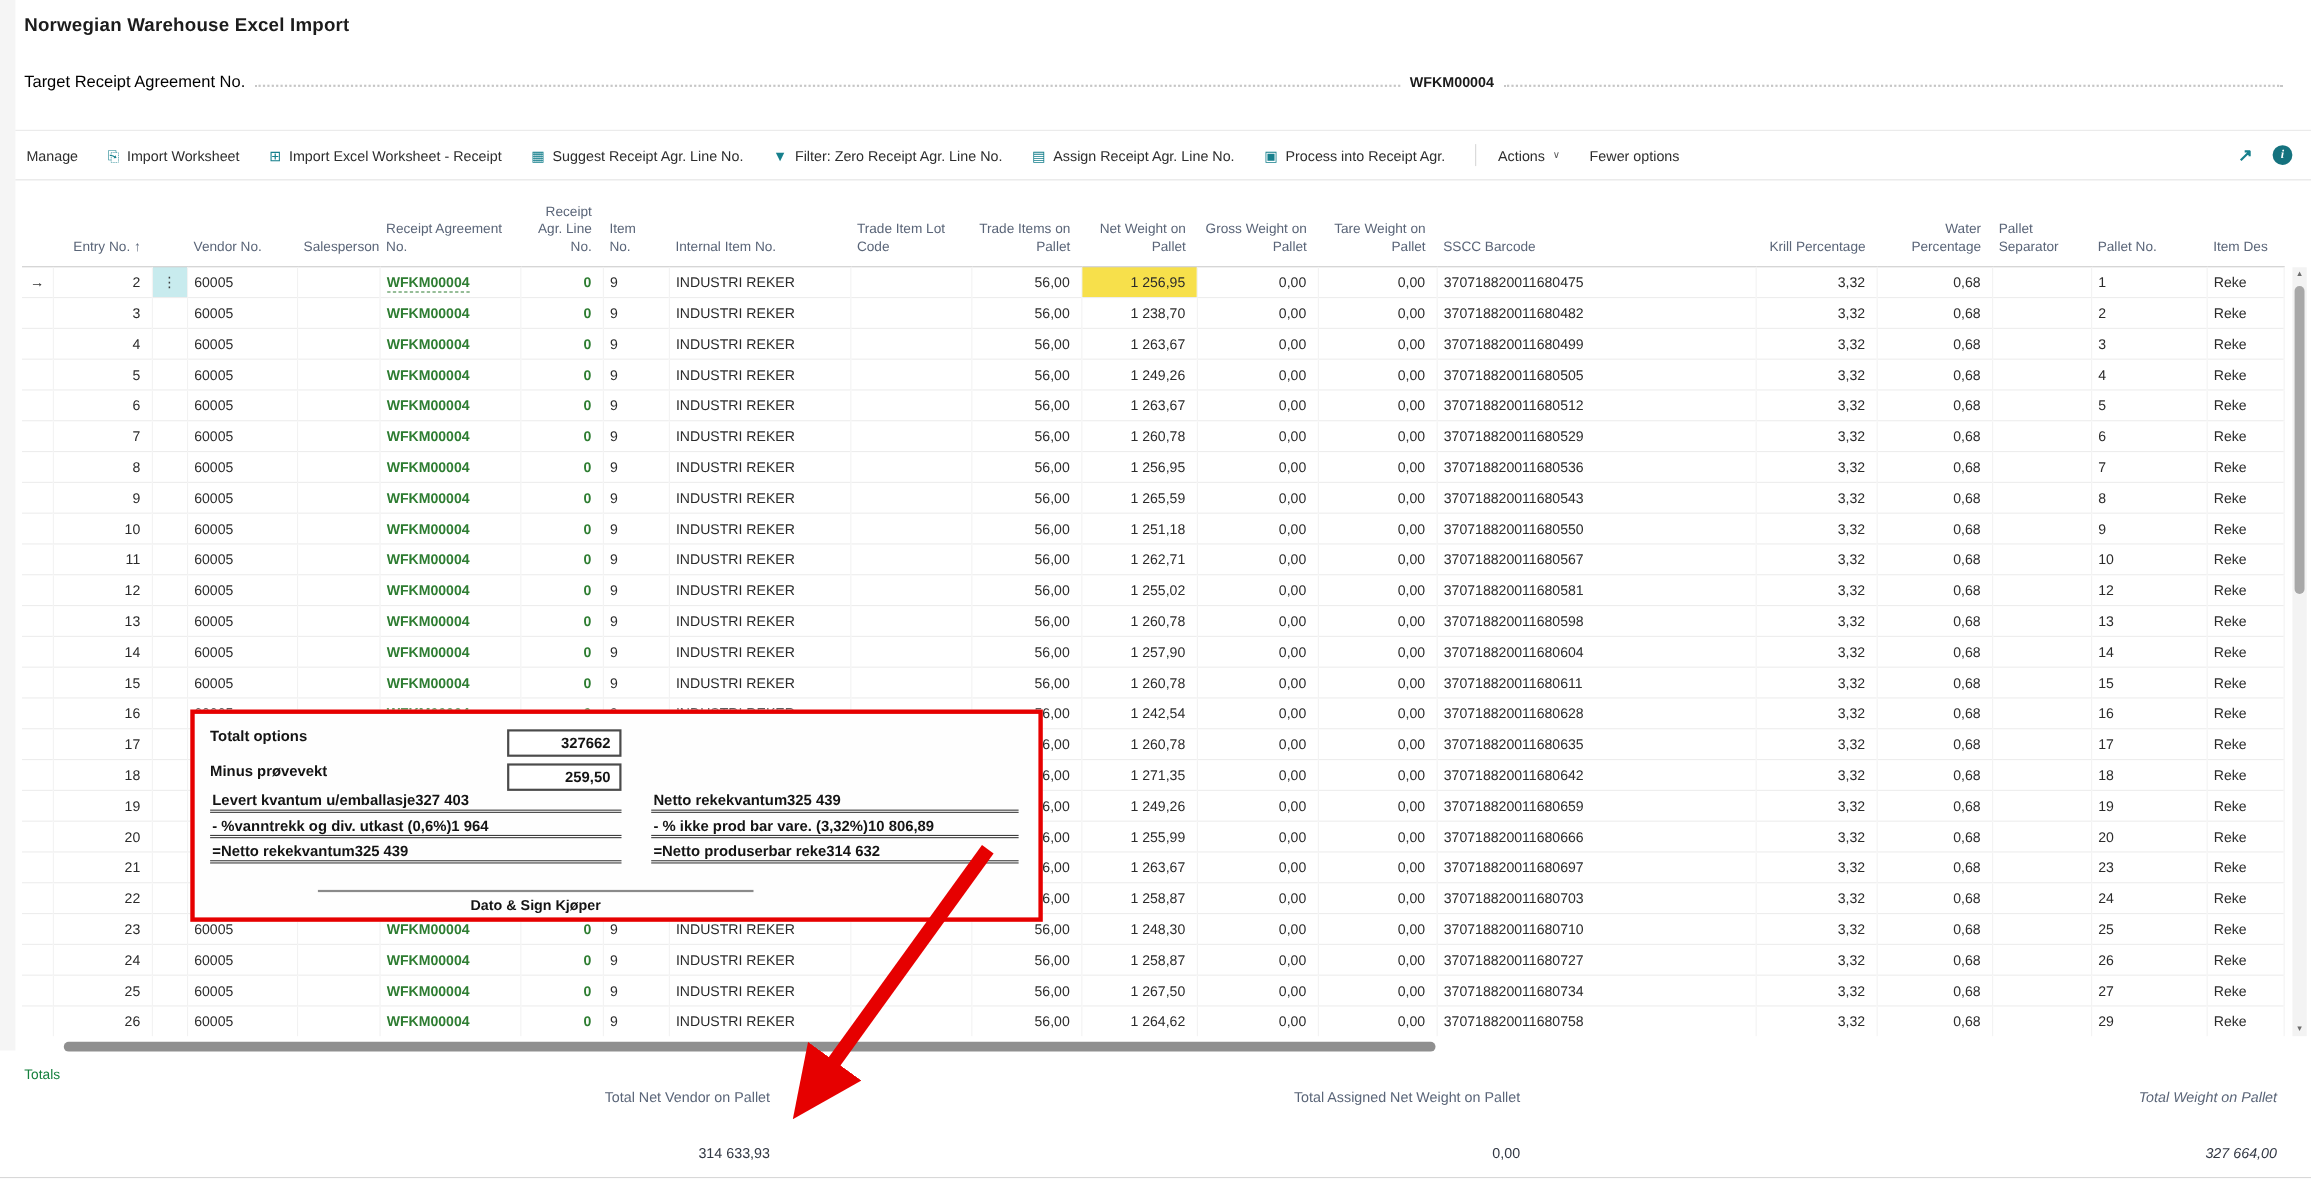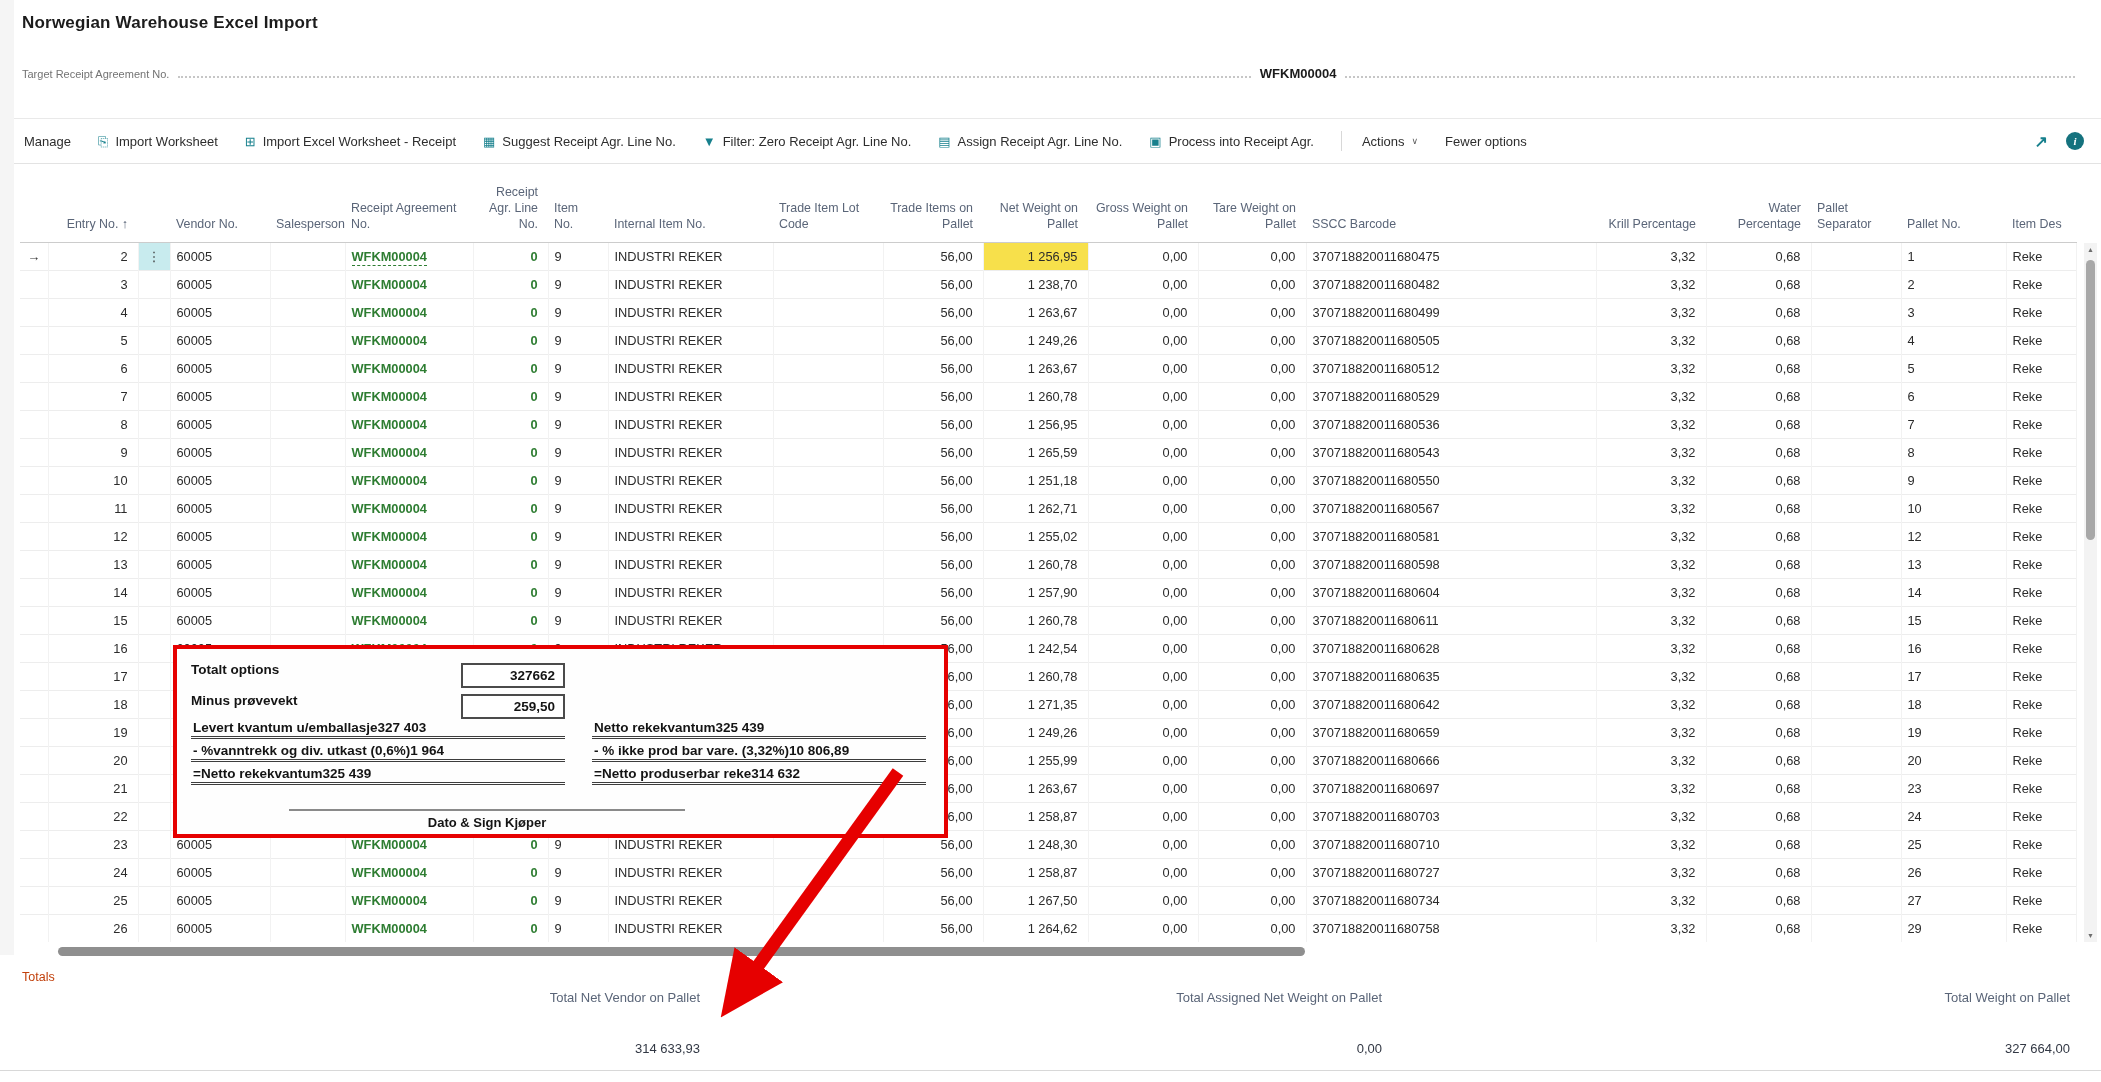--- a/index.html
+++ b/index.html
@@ -7,21 +7,21 @@
   body {
     width:2101px; height:1082px; position:relative; overflow:hidden;
     background:#ffffff; color:#252525;
     font-family:"Liberation Sans", sans-serif;
   }
   .left-gutter { position:absolute; left:0; top:0; width:14px; height:955px; background:#f5f5f5; }
 
   .page-title { position:absolute; left:22px; top:13px; font-size:17px; font-weight:700; color:#1c1c1c; letter-spacing:.2px; }
 
   .field-row { position:absolute; left:22px; top:66px; width:2062px; display:flex; align-items:baseline; }
-  .field-label { font-size:11px; color:#737373; white-space:nowrap; }
+  .field-label { font-size:15px; color:#000000; white-space:nowrap; }
   .dots { height:11px; border-bottom:2px dotted #c6c6c6; margin:0 9px; }
   .dots.l { flex:1.47; } .dots.r { flex:1; }
   .field-value { font-size:13px; font-weight:700; color:#1b1b1b; white-space:nowrap; }
 
   .divider1 { position:absolute; left:14px; width:2087px; top:118px; border-top:1px solid #e9e9e9; }
   .toolbar-border { position:absolute; left:14px; width:2087px; top:163px; border-top:1px solid #e3e3e3; }
 
   .toolbar { position:absolute; left:24px; top:119px; width:2060px; height:44px; display:flex; align-items:center; font-size:13px; color:#2d2d2d; }
   .tb-item { display:flex; align-items:center; margin-right:27px; white-space:nowrap; cursor:pointer; }
   .tb-icon { color:#17808d; margin-right:7px; font-size:13px; line-height:1; }
@@ -51,24 +51,24 @@
   .grid td.menu-sel { background:#c8ebee; text-align:center; color:#3c3c3c; font-size:13px; padding:0; }
   .grid td.rowsel { text-align:center; padding:0; color:#333; font-size:13px; }
   .dashedlink { border-bottom:1px dashed #2e7d32; padding-bottom:1px; }
 
   .vscroll { position:absolute; left:2084px; top:243px; width:13px; height:699px; background:#f3f3f3; }
   .vs-arrow { position:absolute; left:0; width:13px; text-align:center; font-size:7px; color:#6e6e6e; }
   .vs-up { top:3px; } .vs-down { bottom:3px; }
   .vs-thumb { position:absolute; left:2px; width:9px; top:17px; height:280px; background:#a8a8a8; border-radius:5px; }
   .hscroll-thumb { position:absolute; left:58px; top:947px; width:1247px; height:9px; background:#8f8f8f; border-radius:5px; }
 
-  .totals-label { position:absolute; left:22px; top:970px; font-size:12.5px; color:#c2410c; }
+  .totals-label { position:absolute; left:22px; top:970px; font-size:12.5px; color:#15803d; }
   .total-col { position:absolute; top:990px; width:320px; text-align:right; font-size:13px; color:#5a6578; }
   .total-col .tval { margin-top:36px; color:#323844; }
-  .tc1 { left:380px; } .tc2 { left:1062px; } .tc3 { left:1750px; }
+  .tc1 { left:380px; } .tc2 { left:1062px; } .tc3 { left:1750px;font-style:italic; }
   .bottom-line { position:absolute; left:0; width:2101px; top:1070px; border-top:1px solid #d8d8d8; }
 
   
   .doc {
     position:absolute; left:173px; top:645px; width:775px; height:193px;
     background:#fefefe; border:4px solid #e60000; z-index:40;
     font-weight:700; color:#141414; font-size:13.5px;
   }
   .doc-left { position:absolute; left:14px; top:5px; width:374px; }
   .doc-kv { display:flex; justify-content:space-between; align-items:center; height:31px; }

